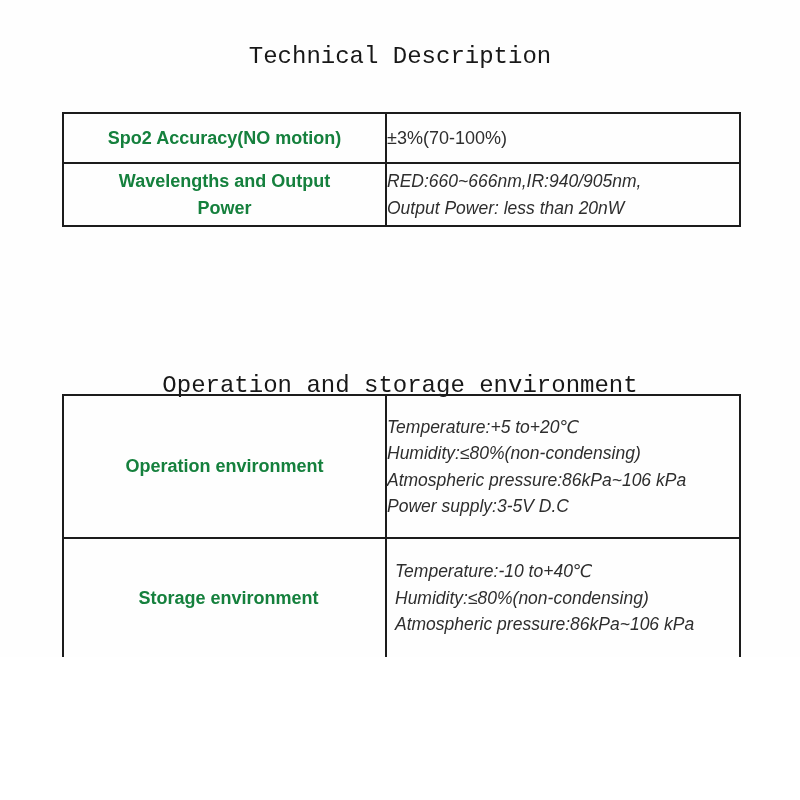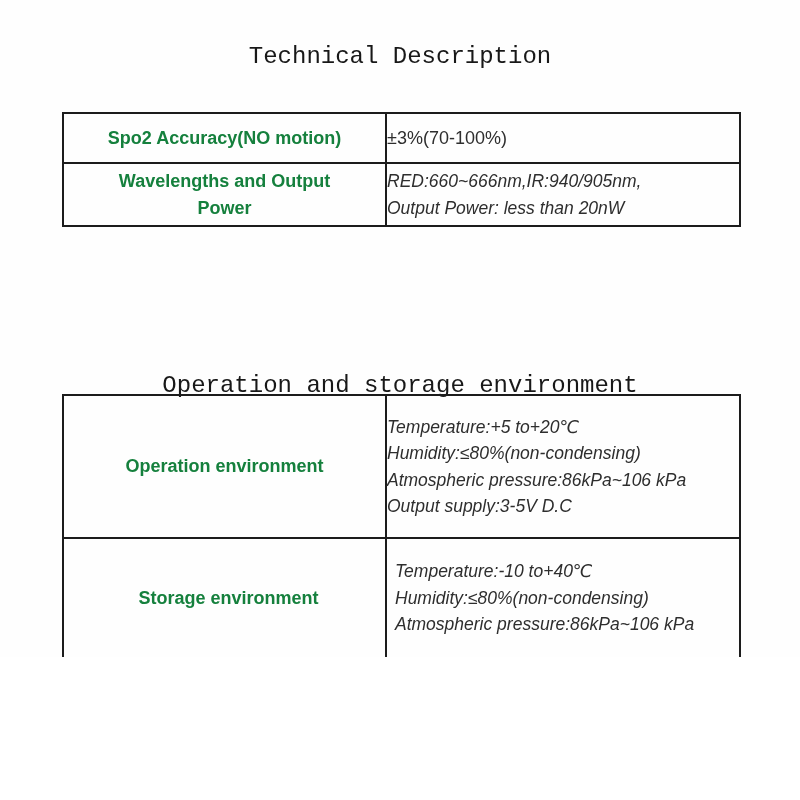--- a/index.html
+++ b/index.html
@@ -116,21 +116,21 @@
   <table id="env-table" class="spec">
     <tbody>
       <tr>
         <td class="label-cell">
           <div class="label-text">Operation environment</div>
         </td>
         <td class="value-cell value-left">
           <div class="value-line">Temperature:+5 to+20℃</div>
           <div class="value-line">Humidity:≤80%(non-condensing)</div>
           <div class="value-line">Atmospheric pressure:86kPa~106 kPa</div>
-          <div class="value-line">Output supply:3-5V D.C</div>
+          <div class="value-line">Power supply:3-5V D.C</div>
         </td>
       </tr>
       <tr>
         <td class="label-cell">
           <div class="label-text">Storage environment</div>
         </td>
         <td class="value-cell value-left">
           <div class="value-line">Temperature:-10 to+40℃</div>
           <div class="value-line">Humidity:≤80%(non-condensing)</div>
           <div class="value-line">Atmospheric pressure:86kPa~106 kPa</div>

